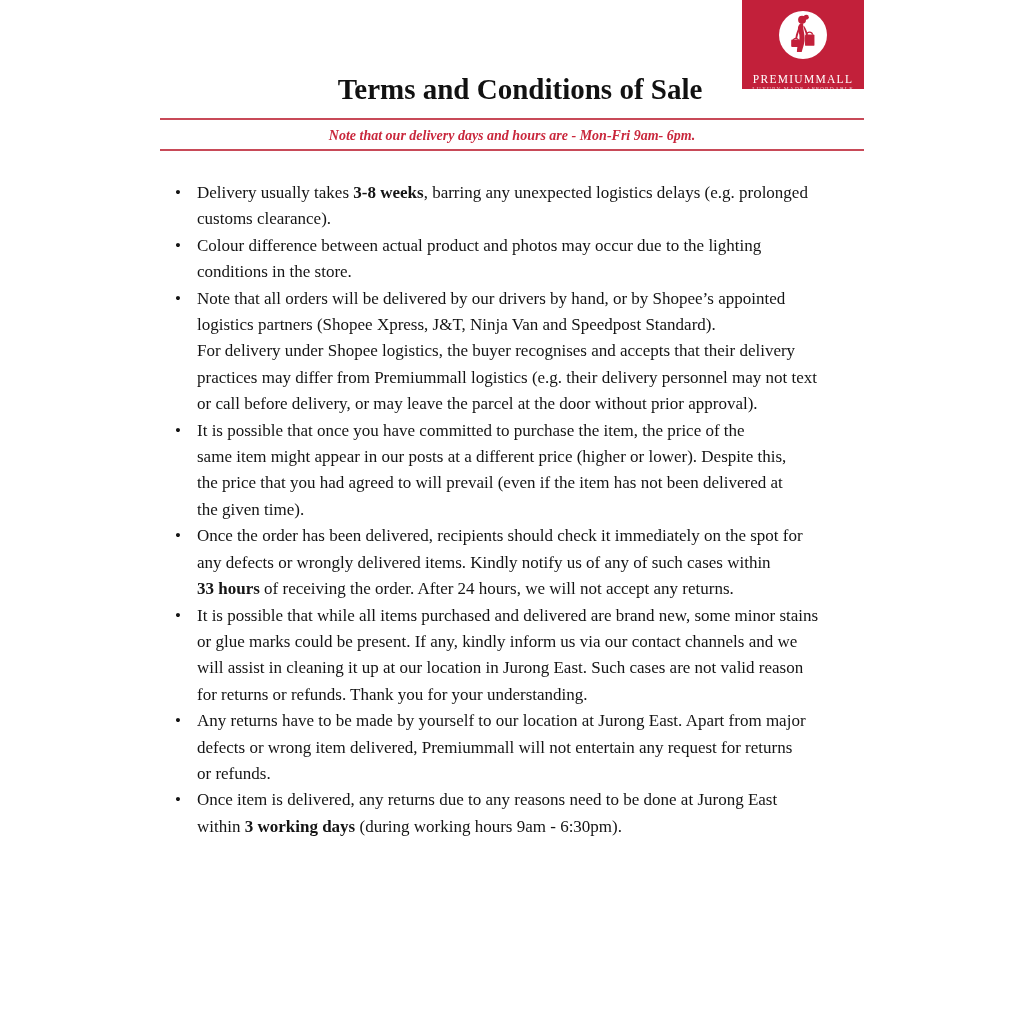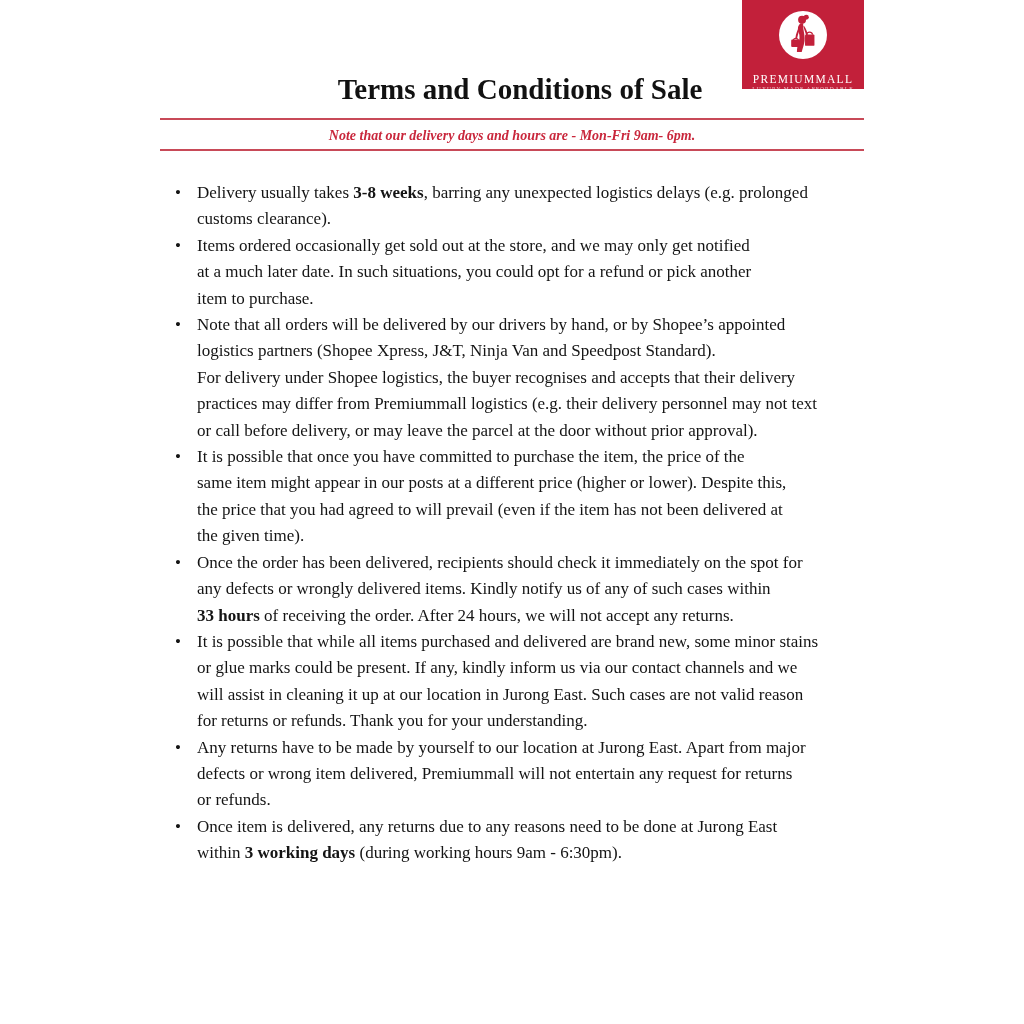--- a/index.html
+++ b/index.html
@@ -142,23 +142,22 @@
 
   <h1 class="title">Terms and Conditions of Sale</h1>
 
   <div class="rule rule-top"></div>
   <div class="note">Note that our delivery days and hours are - Mon-Fri 9am- 6pm.</div>
   <div class="rule rule-bottom"></div>
 
   <ul class="terms" id="terms-list">
       <li><span>Delivery usually takes </span><b>3-8 weeks</b><span>, barring any unexpected logistics delays (e.g. prolonged
 customs clearance).</span></li>
-      <li><span>Items ordered occasionally get sold out at the store, and we may only get notified
-at a much later date. In such situations, you could opt for a refund or pick another
-item to purchase.</span></li>
+      <li><span>Colour difference between actual product and photos may occur due to the lighting
+conditions in the store.</span></li>
       <li><span>Note that all orders will be delivered by our drivers by hand, or by Shopee’s appointed
 logistics partners (Shopee Xpress, J&amp;T, Ninja Van and Speedpost Standard).
 For delivery under Shopee logistics, the buyer recognises and accepts that their delivery
 practices may differ from Premiummall logistics (e.g. their delivery personnel may not text
 or call before delivery, or may leave the parcel at the door without prior approval).</span></li>
       <li><span>It is possible that once you have committed to purchase the item, the price of the
 same item might appear in our posts at a different price (higher or lower). Despite this,
 the price that you had agreed to will prevail (even if the item has not been delivered at
 the given time).</span></li>
       <li><span>Once the order has been delivered, recipients should check it immediately on the spot for

